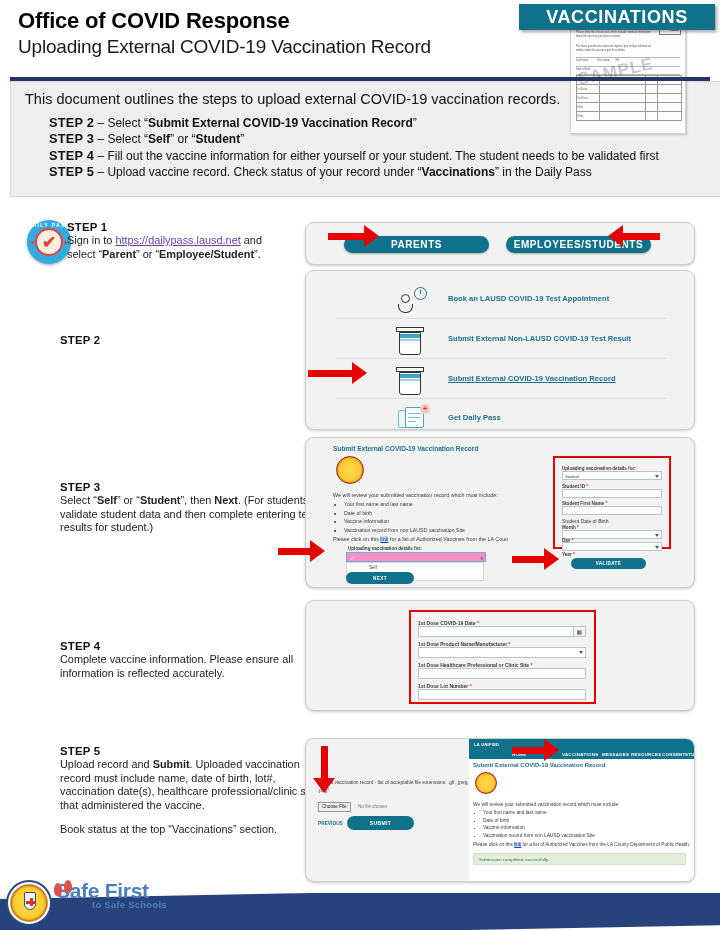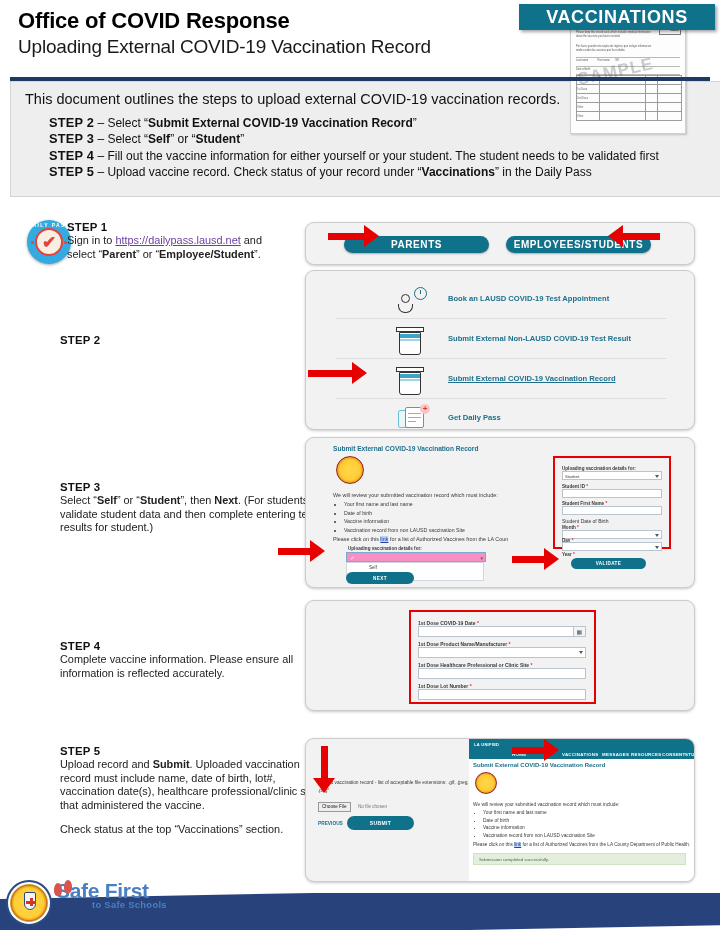--- a/index.html
+++ b/index.html
@@ -308,21 +308,21 @@
   </div>
 
   <div class="stepblock" style="left:60px; top:640px;">
     <div class="sb-title">STEP 4</div>
     <div class="sb-body"><span>Complete vaccine information. Please ensure all information is reflected accurately.</span></div>
   </div>
 
   <div class="stepblock" style="left:60px; top:745px;">
     <div class="sb-title">STEP 5</div>
     <div class="sb-body"><span>Upload record and </span><b>Submit</b><span>. Uploaded vaccination record must include name, date of birth, lot#, vaccination date(s), healthcare professional/clinic site that administered the vaccine.</span></div>
-    <div class="sb-body" style="margin-top:11px;">Check status at the top “Vaccinations” section.</div>
+    <div class="sb-body" style="margin-top:11px;">Book status at the top “Vaccinations” section.</div>
   </div>
 
   <div class="shot" style="top:222px; height:43px;">
     <div class="pill" style="left:38px; top:13px; width:145px;">PARENTS</div>
     <div class="pill" style="left:200px; top:13px; width:145px;">EMPLOYEES/STUDENTS</div>
   </div>
   <div class="arrow right" style="left:328px; top:236px; width:52px;">
     <div class="shaft" style="left:0; width:38px;"></div>
       <div class="head" style="left:36px;"></div>
   </div>

